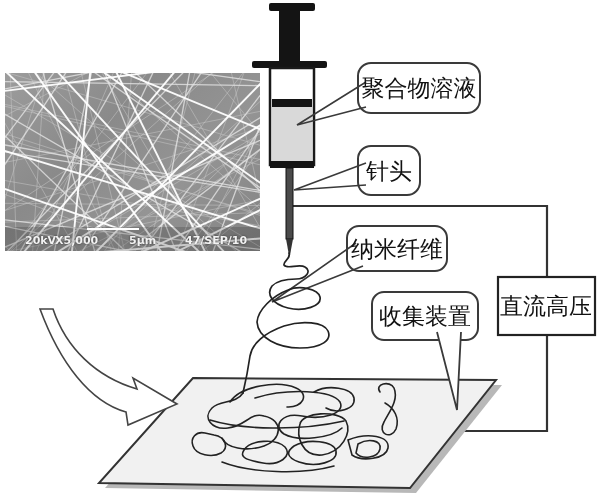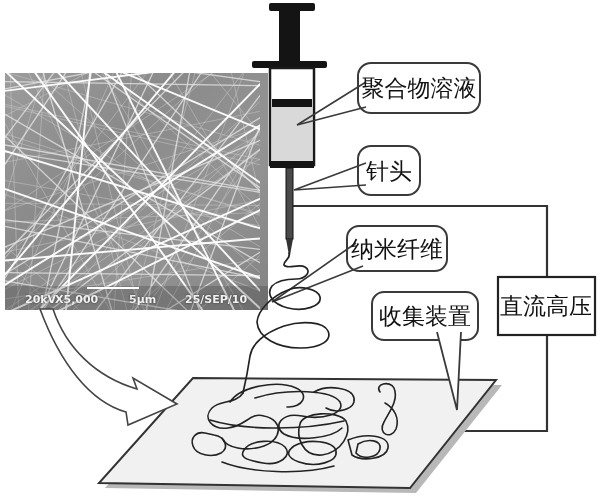--- a/index.html
+++ b/index.html
@@ -1,20 +1,20 @@
 <!DOCTYPE html>
 <html><head>
 <meta charset="utf-8">
 <style>
   html,body{margin:0;padding:0;background:#fff;}
   .stage{position:relative;width:600px;height:500px;background:#ffffff;overflow:hidden;
          font-family:"Liberation Sans","DejaVu Sans",sans-serif;}
-  .sem{position:absolute;left:5px;top:73px;width:255px;height:237px;
+  .sem{position:absolute;left:5px;top:73px;width:255px;height:178px;
        background:linear-gradient(135deg,#9c9c9c 0%,#8a8a8a 35%,#949494 65%,#838383 100%);
-       overflow:hidden;padding-left:8px;}
+       overflow:hidden;}
   .sem svg{position:absolute;left:0;top:0;}
   .sem-bar{position:absolute;left:0;right:0;bottom:0;height:24px;background:rgba(35,35,35,0.22);}
   .sem-text{position:absolute;color:#f2f2f2;font:bold 11px "DejaVu Sans",sans-serif;
             text-shadow:0 0 2px rgba(0,0,0,.65);white-space:nowrap;}
   .sem-scaleline{position:absolute;left:82px;bottom:21px;width:52px;height:2px;background:#ffffff;}
   .main-svg{position:absolute;left:0;top:0;z-index:2;}
   .cjk-label{font-family:"Liberation Sans","DejaVu Sans",sans-serif;fill:#111;}
 </style>
 </head>
 <body>
@@ -116,21 +116,21 @@
         <line x1="-101.3" y1="-96.4" x2="337.8" y2="312.5" stroke="#ffffff" stroke-width="1.9" opacity="0.95"></line>
         <line x1="-118.4" y1="74.9" x2="448.3" y2="272.0" stroke="#ffffff" stroke-width="1.9" opacity="0.95"></line>
         <line x1="267.1" y1="44.8" x2="-241.5" y2="363.1" stroke="#ffffff" stroke-width="1.9" opacity="0.95"></line>
         <line x1="460.7" y1="33.1" x2="-86.4" y2="279.4" stroke="#ffffff" stroke-width="1.9" opacity="0.95"></line>
       </svg>
     <div class="sem-bar"></div>
     <div class="sem-scaleline"></div>
     <span class="sem-text" style="left:20px;bottom:4px;">20kV</span>
     <span class="sem-text" style="left:50px;bottom:4px;">X5,000</span>
     <span class="sem-text" style="left:124px;bottom:4px;">5μm</span>
-    <span class="sem-text" style="left:180px;bottom:4px;">25/SEP/10</span>
+    <span class="sem-text" style="left:180px;bottom:4px;">47/SEP/10</span>
   </div>
 
   <svg class="main-svg" width="600" height="500" viewBox="0 0 600 500">
 
     <path d="M291,206 H547 V277 M547,335 V431 H420" fill="none" stroke="#333" stroke-width="2.2"></path>
 
     <polygon points="199,383 502,385 416,493 105,488" fill="#b8b8b8"></polygon>
 
     <polygon points="193,378 496,380 410,488 99,483" fill="#f1f1f1" stroke="#333" stroke-width="2"></polygon>
 

